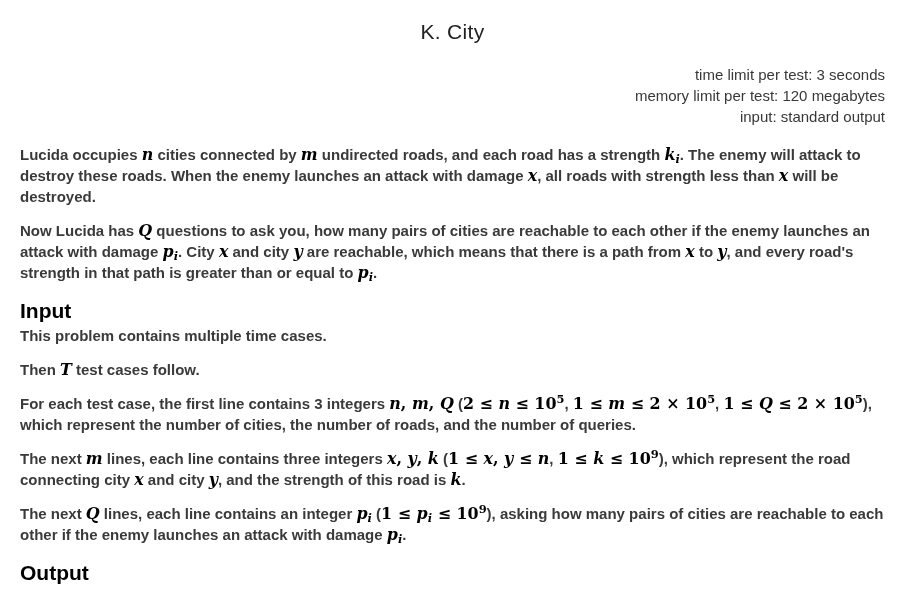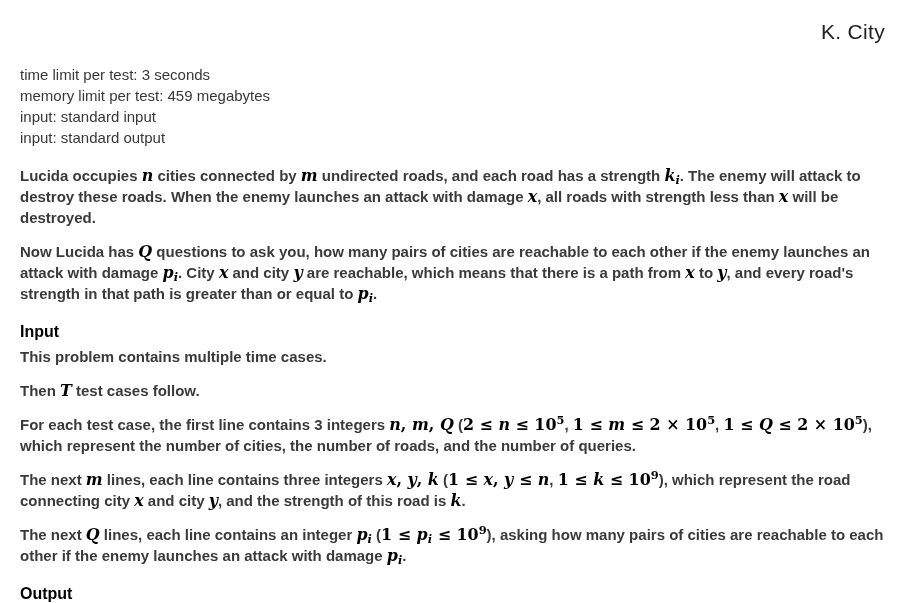--- a/index.html
+++ b/index.html
@@ -7,42 +7,42 @@
     width: 905px;
     height: 603px;
     overflow: hidden;
     background: #ffffff;
     font-family: "Liberation Sans", sans-serif;
     color: #3a3a3a;
   }
   .page { padding: 0 20px; }
 
   .problem-title {
-    text-align: right;
+    text-align: center;
     font-size: 21px;
     font-weight: 400;
     color: #212121;
     margin: 20px 0 11px 0;
     letter-spacing: 0.3px;
   }
   .meta {
-    text-align: left;
+    text-align: right;
     font-size: 15px;
     line-height: 21px;
     color: #383838;
     margin-top: 20px;
   }
   .statement {
     margin-top: 17px;
     font-size: 15px;
     line-height: 21px;
   }
   p.stmt { margin: 13px 0; font-weight: bold; }
   h2.sec {
-    font-size: 16px;
+    font-size: 21px;
     font-weight: 700;
     color: #000000;
     margin: 17px 0 0 0;
   }
   h2.sec + p.stmt { margin-top: 4px; }
 
   
   .math {
     font-family: "DejaVu Serif", serif;
     color: #000000;
@@ -59,22 +59,21 @@
 </style>
 </head>
 <body>
 
 <div class="page">
 
   <h1 class="problem-title">K. City</h1>
 
   <div class="meta">
     <div>time limit per test: 3 seconds</div>
-    <div>memory limit per test: 459 megabytes</div>
-    <div>input: standard input</div>
+    <div>memory limit per test: 120 megabytes</div>
     <div>input: standard output</div>
   </div>
 
   <div class="statement">
     <p class="stmt">Lucida occupies <span class="math"><span class="mvar">n</span></span> cities connected by <span class="math"><span class="mvar">m</span></span> undirected roads, and each road has a strength <span class="math"><span class="mvar">k</span><sub class="mvar">i</sub></span>. The enemy will attack to destroy these roads. When the enemy launches an attack with damage <span class="math"><span class="mvar">x</span></span>, all roads with strength less than <span class="math"><span class="mvar">x</span></span> will be destroyed.</p>
     <p class="stmt">Now Lucida has <span class="math"><span class="mvar">Q</span></span> questions to ask you, how many pairs of cities are reachable to each other if the enemy launches an attack with damage <span class="math"><span class="mvar">p</span><sub class="mvar">i</sub></span>. City <span class="math"><span class="mvar">x</span></span> and city <span class="math"><span class="mvar">y</span></span> are reachable, which means that there is a path from <span class="math"><span class="mvar">x</span></span> to <span class="math"><span class="mvar">y</span></span>, and every road's strength in that path is greater than or equal to <span class="math"><span class="mvar">p</span><sub class="mvar">i</sub></span>.</p>
 
     <h2 class="sec">Input</h2>
     <p class="stmt">This problem contains multiple time cases.</p>
     <p class="stmt">Then <span class="math"><span class="mvar">T</span></span> test cases follow.</p>

